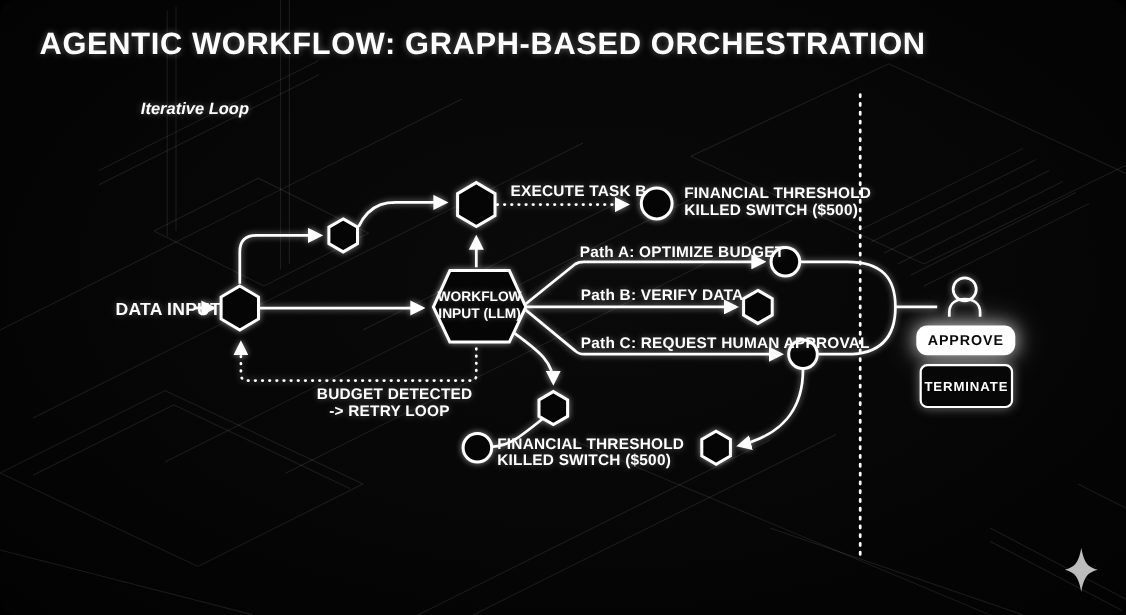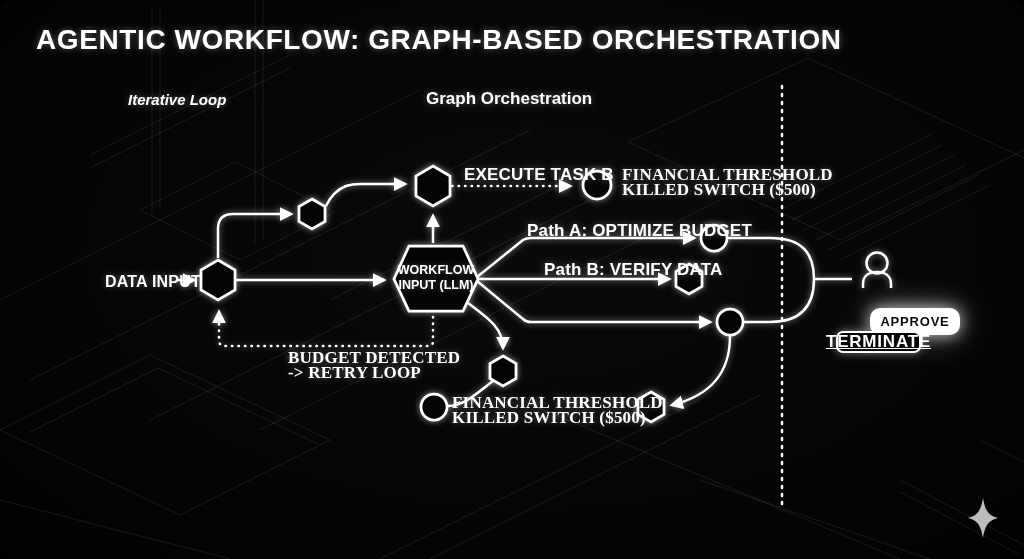--- a/index.html
+++ b/index.html
@@ -8,35 +8,35 @@
     background:radial-gradient(ellipse at 52% 45%, #0a0a0a 0%, #060606 55%, #020202 100%);
     font-family:"Liberation Sans", sans-serif;color:#fff;border-radius:14px;
   }
   svg{position:absolute;left:0;top:0;}
   .glow{filter:drop-shadow(0 0 3px rgba(255,255,255,0.55));}
   .lbl{position:absolute;color:#fff;font-weight:700;white-space:nowrap;
        text-shadow:0 0 7px rgba(255,255,255,0.35);}
   .title{left:36px;top:24px;font-size:28px;letter-spacing:0.6px;font-weight:700;}
   .sec{font-size:15px;}
   .sec-mid{font-size:17px;}
-  .small{font-size:17px;letter-spacing:0.2px;}
-  .twoline{line-height:14.5px;font-family:Liberation Serif, serif;}
+  .small{font-size:14px;letter-spacing:0.2px;}
+  .twoline{line-height:14.5px;}
   .center{text-align:center;}
   .reason-label{position:absolute;left:394px;top:263px;width:84px;text-align:center;
        font-size:12.5px;font-weight:700;line-height:15px;
        text-shadow:0 0 6px rgba(255,255,255,0.3);}
   .btn{position:absolute;display:flex;align-items:center;justify-content:center;
        font-family:"Liberation Sans", sans-serif;font-weight:700;letter-spacing:0.8px;
        cursor:pointer;box-sizing:border-box;}
-  .btn-approve{left:833px;top:308px;width:90px;height:27px;border-radius:10px;
+  .btn-approve{left:833px;top:296px;width:90px;height:27px;border-radius:10px;
        background:#ffffff;color:#0a0a0a;font-size:13px;border:none;
-       box-shadow:0 0 16px rgba(255,255,255,0.75),0 0 34px rgba(255,255,255,0.35);margin-left:37px;}
-  .btn-terminate{left:836px;top:331px;width:85px;height:22px;border-radius:7px;
-       background:#070707;color:#ffffff;font-size:17px;border:2px solid #ffffff;
-       box-shadow:0 0 10px rgba(255,255,255,0.45);text-decoration:underline;}
+       box-shadow:0 0 16px rgba(255,255,255,0.75),0 0 34px rgba(255,255,255,0.35);}
+  .btn-terminate{left:836px;top:331px;width:85px;height:40px;border-radius:7px;
+       background:#070707;color:#ffffff;font-size:12px;border:2px solid #ffffff;
+       box-shadow:0 0 10px rgba(255,255,255,0.45);}
 </style>
 </head>
 <body>
 
 <div class="stage">
 
   <svg width="1024" height="559" viewBox="0 0 1024 559">
     <defs>
       <marker id="arr" viewBox="0 0 10 10" refX="8" refY="5" markerWidth="5.5" markerHeight="5.5" orient="auto-start-reverse">
         <path d="M0,0 L10,5 L0,10 z" fill="#ffffff"></path>
@@ -117,33 +117,33 @@
       <circle cx="877" cy="263" r="10.5"></circle>
       <path d="M863,288 L863,284 C863,275.5 869.5,272 877,272 C884.5,272 891,275.5 891,284 L891,288"></path>
     </g>
 
     <path d="M983,498 C985.5,512 989,515.5 998,518 C989,520.5 985.5,524 983,538 C980.5,524 977,520.5 968,518 C977,515.5 980.5,512 983,498 Z" fill="#bdbdbd"></path>
   </svg>
 
   <div class="lbl title">AGENTIC WORKFLOW: GRAPH-BASED ORCHESTRATION</div>
 
   <div class="lbl sec" style="left:128px;top:91px;font-style:italic;">Iterative Loop</div>
-  <div class="lbl sec sec-mid" style="left:426px;top:89px;">Graph Orchestration</div>
 
   <div class="lbl small" style="left:105px;top:273px;width:68px;text-align:left;font-size:16px;">DATA INPUT</div>
 
   <div class="lbl small" style="left:464px;top:165px;">EXECUTE TASK B</div>
 
   <div class="lbl small twoline" style="left:622px;top:168px;">
     <div>FINANCIAL THRESHOLD</div>
     <div>KILLED SWITCH ($500)</div>
   </div>
 
   <div class="lbl small" style="left:527px;top:221px;">Path A: OPTIMIZE BUDGET</div>
-  <div class="lbl small" style="left:544px;top:260px;">Path B: VERIFY DATA</div>
+  <div class="lbl small" style="left:528px;top:260px;">Path B: VERIFY DATA</div>
+  <div class="lbl small" style="left:528px;top:303px;">Path C: REQUEST HUMAN APPROVAL</div>
 
   <div class="lbl small twoline center" style="left:288px;top:351px;width:132px;">
     <div>BUDGET DETECTED</div>
     <div>-&gt; RETRY LOOP</div>
   </div>
 
   <div class="lbl small twoline" style="left:452px;top:396px;">
     <div>FINANCIAL THRESHOLD</div>
     <div>KILLED SWITCH ($500)</div>
   </div>

